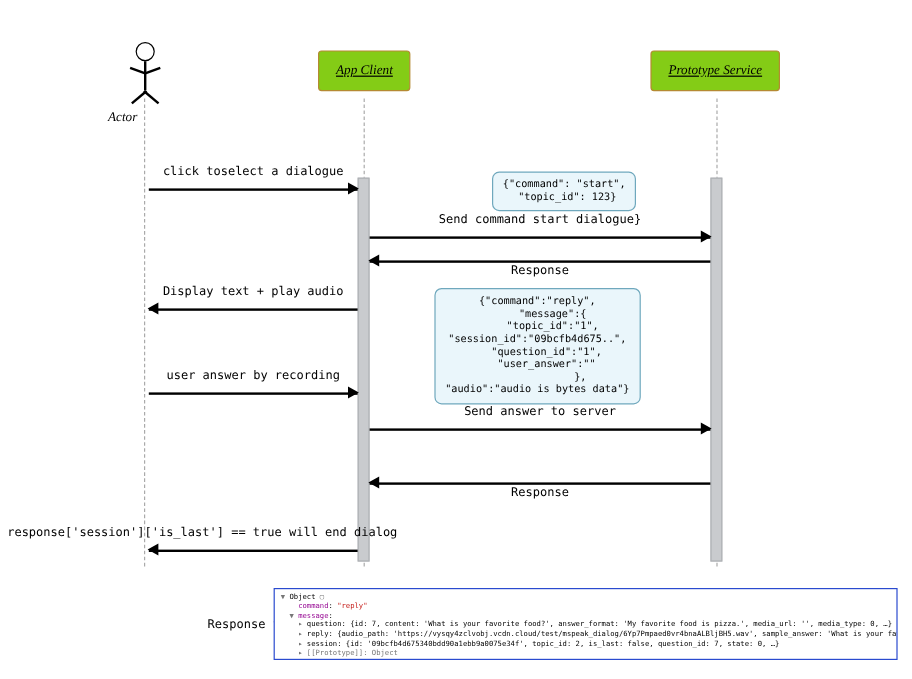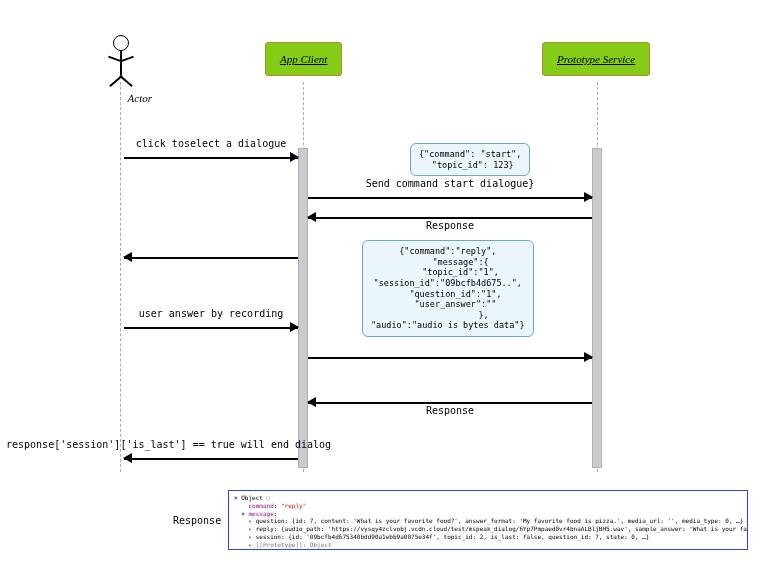--- a/index.html
+++ b/index.html
@@ -44,21 +44,21 @@
   }
   .actor-leg-l {
     position:absolute; left:98px; top:70px; width:16px; height:2px; background:#000;
     transform: rotate(-40deg);
   }
   .actor-leg-r {
     position:absolute; left:108px; top:70px; width:16px; height:2px; background:#000;
     transform: rotate(40deg);
   }
   .actor-label {
-    position:absolute; left:80px; top:82px; width:62px; text-align:right;
+    position:absolute; left:80px; top:82px; width:62px; text-align:left;
     font-style: italic; font-family: Georgia, serif; font-size:11px;
   }
   
   .pbox {
     position:absolute; top:32px;
     background:#84cc16; border:1px solid #b58a33;
     border-radius:3px; padding:10px 14px;
     font-family: Georgia, serif; font-style:italic; font-size:11px;
     text-decoration: underline;
     text-align:center;
@@ -178,31 +178,33 @@
      "topic_id":"1",
 "session_id":"09bcfb4d675..",
    "question_id":"1",
    "user_answer":""
               },
 "audio":"audio is bytes data"}</div>
 
   <div class="msg" style="left:114px; top:240px; width:174px;">
     <div class="line"></div>
       <div class="head-l"></div>
+    <div class="lbl">Display text + play audio</div>
   </div>
 
   <div class="msg" style="left:114px; top:310px; width:174px;">
     <div class="line"></div>
       <div class="head-r"></div>
     <div class="lbl">user answer  by recording</div>
   </div>
 
   <div class="msg" style="left:298px; top:340px; width:284px;">
     <div class="line"></div>
       <div class="head-r"></div>
+    <div class="lbl">Send  answer to server</div>
   </div>
 
   <div class="msg" style="left:298px; top:385px; width:284px;">
     <div class="line"></div>
       <div class="head-l"></div>
     <div class="lbl below">Response</div>
   </div>
 
   <div class="msg" style="left:114px; top:441px; width:174px;">
     <div class="line"></div>

